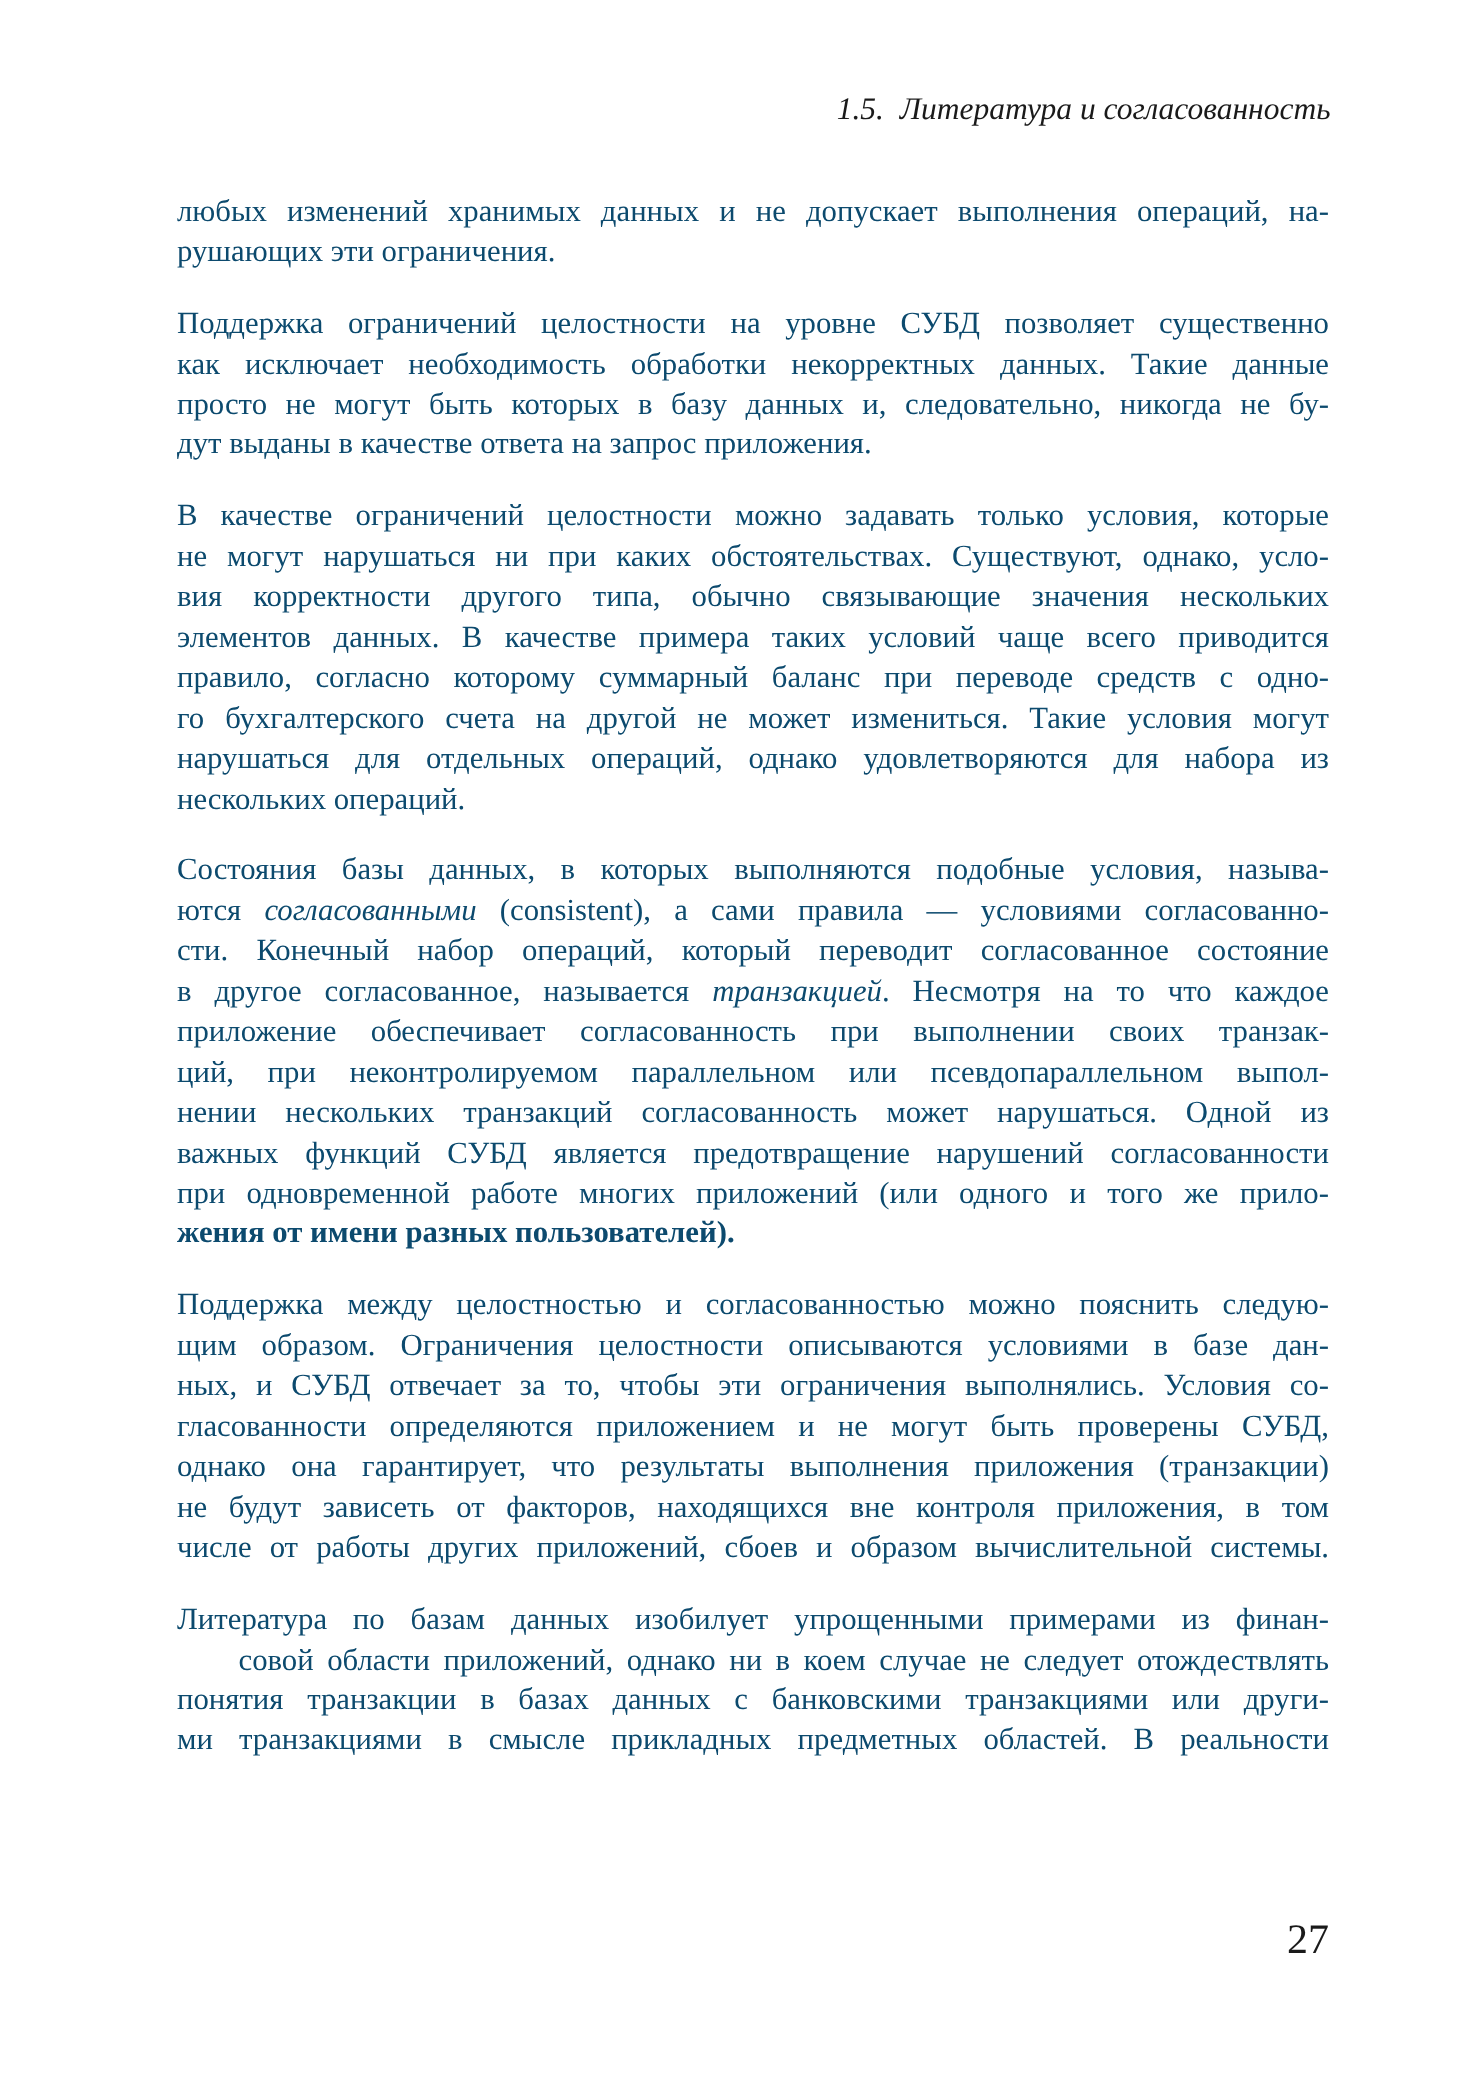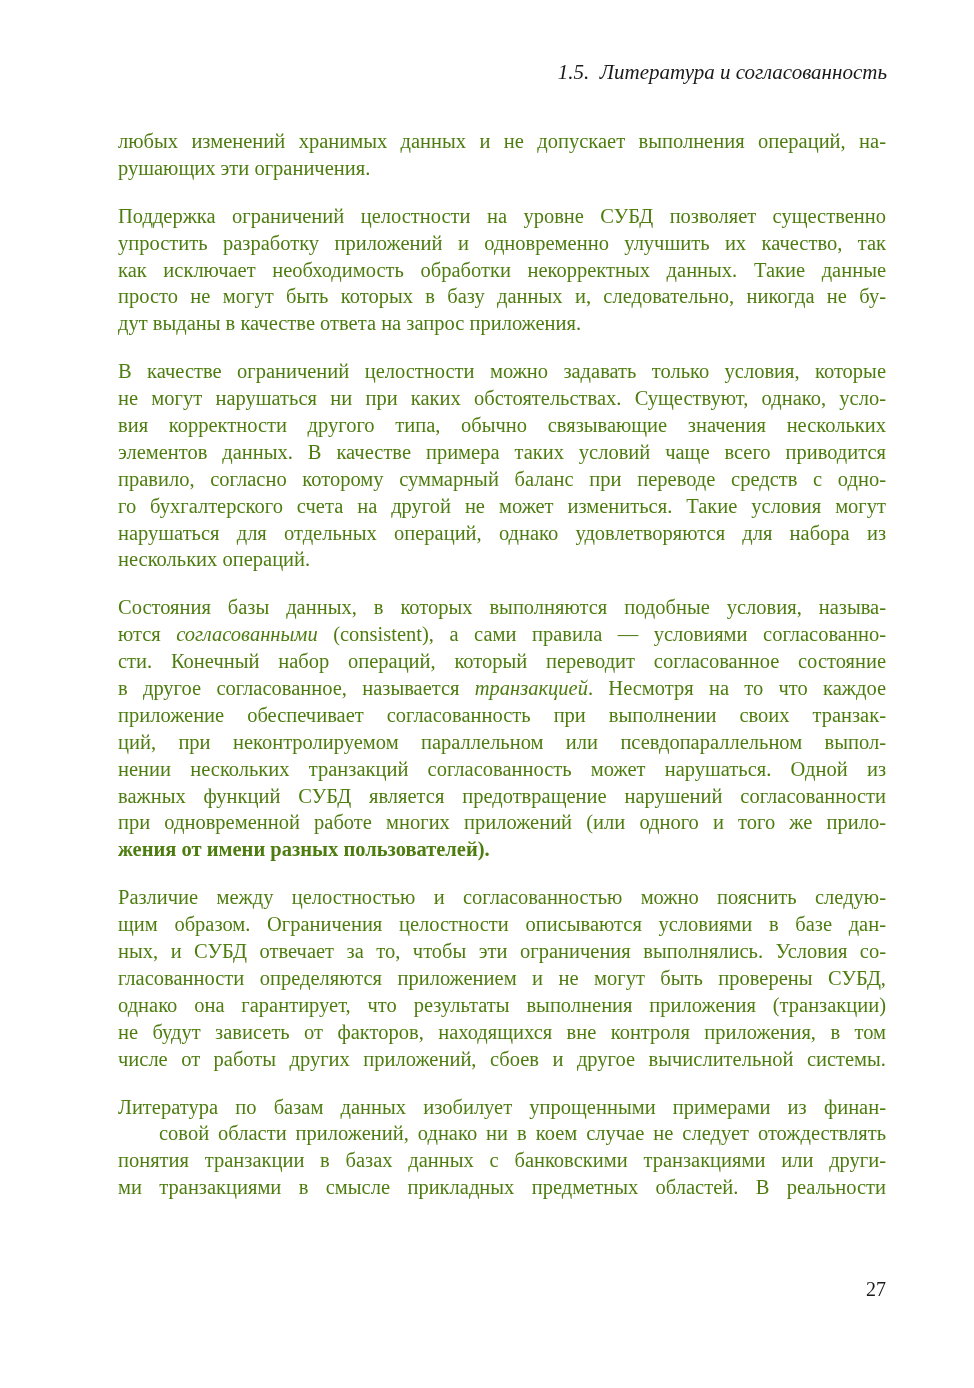--- a/index.html
+++ b/index.html
@@ -24,21 +24,21 @@
       color: #1a1a1a;
       white-space: nowrap;
     }
     .body-text {
       position: absolute;
       left: 118px;
       top: 128px;
       width: 768px;
       font-family: "Liberation Serif", "DejaVu Serif", serif;
       font-size: 20.5px;
-      color: #4d7c0f;
+      color: #0c4a6e;
     }
     .para {
       margin: 0 0 21px 0;
     }
     .line {
       display: block;
       height: 26.9px;
       line-height: 26.9px;
       text-align: justify;
       text-align-last: justify;
@@ -52,42 +52,41 @@
     .line.full-last {
       text-align: justify;
       text-align-last: justify;
     }
     em { font-style: italic; }
     .page-number {
       position: absolute;
       top: 1278px;
       right: 88px;
       font-family: "Liberation Serif", "DejaVu Serif", serif;
-      font-size: 20px;
+      font-size: 28px;
       color: #1a1a1a;
     }
   </style>
 </head>
 <body>
 
 <div class="running-head">
   <span>1.5.</span>&nbsp;
   <span>Литература и согласованность</span>
 </div>
 
 <div class="body-text">
 
   <p class="para">
     <span class="line" style="white-space: nowrap;">любых изменений хранимых данных и не допускает выполнения операций, на-</span>
     <span class="line last" style="white-space: nowrap; text-align: center;">рушающих эти ограничения.</span>
   </p>
 
   <p class="para">
     <span class="line" style="white-space: nowrap;">Поддержка ограничений целостности на уровне СУБД позволяет существенно</span>
-    <span class="line" style="white-space: nowrap;">упростить разработку приложений и одновременно улучшить их качество, так</span>
     <span class="line" style="white-space: nowrap;">как исключает необходимость обработки некорректных данных. Такие данные</span>
     <span class="line" style="white-space: nowrap;">просто не могут быть которых в базу данных и, следовательно, никогда не бу-</span>
     <span class="line last" style="white-space: nowrap;">дут выданы в качестве ответа на запрос приложения.</span>
   </p>
 
   <p class="para">
     <span class="line" style="white-space: nowrap;">В качестве ограничений целостности можно задавать только условия, которые</span>
     <span class="line" style="white-space: nowrap;">не могут нарушаться ни при каких обстоятельствах. Существуют, однако, усло-</span>
     <span class="line" style="white-space: nowrap;">вия корректности другого типа, обычно связывающие значения нескольких</span>
     <span class="line" style="white-space: nowrap;">элементов данных. В качестве примера таких условий чаще всего приводится</span>
@@ -104,27 +103,27 @@
     <span class="line" style="white-space: nowrap;"><span>в другое согласованное, называется </span><em>транзакцией</em><span>. Несмотря на то что каждое</span></span>
     <span class="line" style="white-space: nowrap;"><span>приложение обеспечивает согласованность при выполнении своих транзак-</span></span>
     <span class="line" style="white-space: nowrap;"><span>ций, при неконтролируемом параллельном или псевдопараллельном выпол-</span></span>
     <span class="line" style="white-space: nowrap;"><span>нении нескольких транзакций согласованность может нарушаться. Одной из</span></span>
     <span class="line" style="white-space: nowrap;"><span>важных функций СУБД является предотвращение нарушений согласованности</span></span>
     <span class="line" style="white-space: nowrap;"><span>при одновременной работе многих приложений (или одного и того же прило-</span></span>
     <span class="line last" style="white-space: nowrap; font-weight: bold;"><span>жения от имени разных пользователей).</span></span>
   </p>
 
   <p class="para">
-    <span class="line" style="white-space: nowrap;">Различие между целостностью и согласованностью можно пояснить следую-</span>
+    <span class="line" style="white-space: nowrap;">Поддержка между целостностью и согласованностью можно пояснить следую-</span>
     <span class="line" style="white-space: nowrap;">щим образом. Ограничения целостности описываются условиями в базе дан-</span>
     <span class="line" style="white-space: nowrap;">ных, и СУБД отвечает за то, чтобы эти ограничения выполнялись. Условия со-</span>
     <span class="line" style="white-space: nowrap;">гласованности определяются приложением и не могут быть проверены СУБД,</span>
     <span class="line" style="white-space: nowrap;">однако она гарантирует, что результаты выполнения приложения (транзакции)</span>
     <span class="line" style="white-space: nowrap;">не будут зависеть от факторов, находящихся вне контроля приложения, в том</span>
-    <span class="line full-last" style="white-space: nowrap;">числе от работы других приложений, сбоев и другое вычислительной системы.</span>
+    <span class="line full-last" style="white-space: nowrap;">числе от работы других приложений, сбоев и образом вычислительной системы.</span>
   </p>
 
   <p class="para">
     <span class="line" style="white-space: nowrap;">Литература по базам данных изобилует упрощенными примерами из финан-</span>
     <span class="line" style="white-space: nowrap; margin-left: 41px;">совой области приложений, однако ни в коем случае не следует отождествлять</span>
     <span class="line" style="white-space: nowrap;">понятия транзакции в базах данных с банковскими транзакциями или други-</span>
     <span class="line full-last" style="white-space: nowrap;">ми транзакциями в смысле прикладных предметных областей. В реальности</span>
   </p>
 
 </div>

